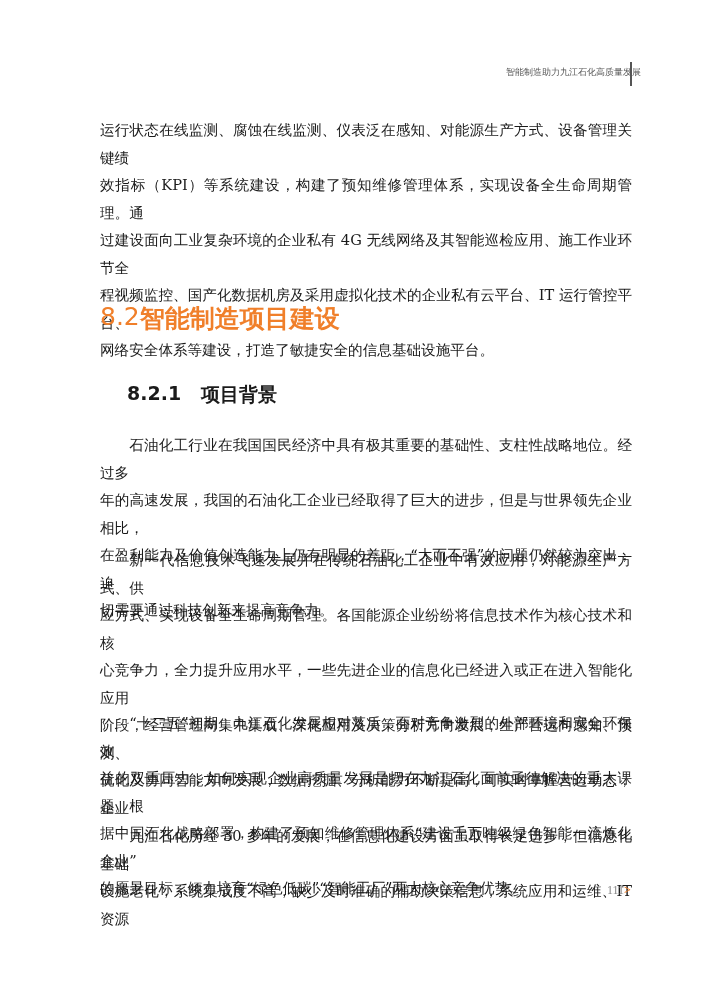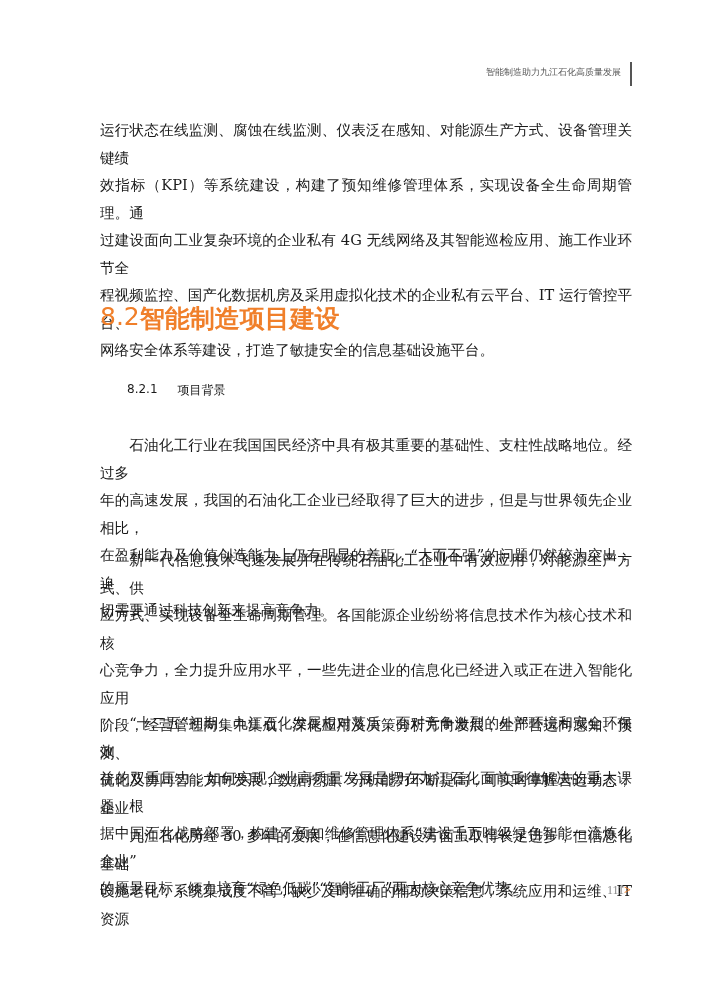--- a/index.html
+++ b/index.html
@@ -1,24 +1,24 @@
 <!DOCTYPE html>
 <html><head>
 <meta charset="utf-8">
 <style>
   html, body { margin: 0; padding: 0; background: #ffffff; }
   body { width: 721px; height: 1005px; position: relative; overflow: hidden; font-family: "DejaVu Serif", "Liberation Serif", serif; color: #1a1a1a; }
-  .running-header { position: absolute; top: 66px; right: 100px; font-family: "DejaVu Sans", "Liberation Sans", sans-serif; font-size: 9px; color: #555; letter-spacing: 0; }
+  .running-header { position: absolute; top: 66px; right: 80px; font-family: "DejaVu Sans", "Liberation Sans", sans-serif; font-size: 9px; color: #555; letter-spacing: 0; }
   .header-bar { position: absolute; top: 62px; left: 630px; width: 2px; height: 24px; background: #555; }
   .body-text { position: absolute; left: 100px; width: 532px; font-size: 14.6px; line-height: 27.5px; text-align: justify; margin: 0; }
   .para { margin: 0; text-indent: 0; }
   .para.indent { text-indent: 2em; }
   .section-title { position: absolute; left: 100px; top: 302px; font-family: "DejaVu Sans", "Liberation Sans", sans-serif; font-size: 25px; color: #F07F2A; font-weight: normal; margin: 0; display: flex; }
   .section-title .name { font-weight: bold; }
-  .subsection-title { position: absolute; left: 127px; top: 382px; font-family: "DejaVu Sans", "Liberation Sans", sans-serif; font-size: 12px; color: #1a1a1a; margin: 0; display: flex; gap: 20px; font-weight: normal; }
+  .subsection-title { position: absolute; left: 127px; top: 382px; font-family: "DejaVu Sans", "Liberation Sans", sans-serif; font-size: 19px; color: #1a1a1a; margin: 0; display: flex; gap: 20px; font-weight: bold; }
   .page-number { position: absolute; top: 883px; left: 607px; font-family: Liberation Serif, serif; font-size: 12px; color: #888; text-align: center; }
   .page-number .arrow { color: #F07F2A; font-weight: bold; }
 </style>
 </head>
 <body>
 
 <div class="running-header">智能制造助力九江石化高质量发展</div>
 <div class="header-bar"></div>
 
 <div class="body-text" style="top:116px;">

